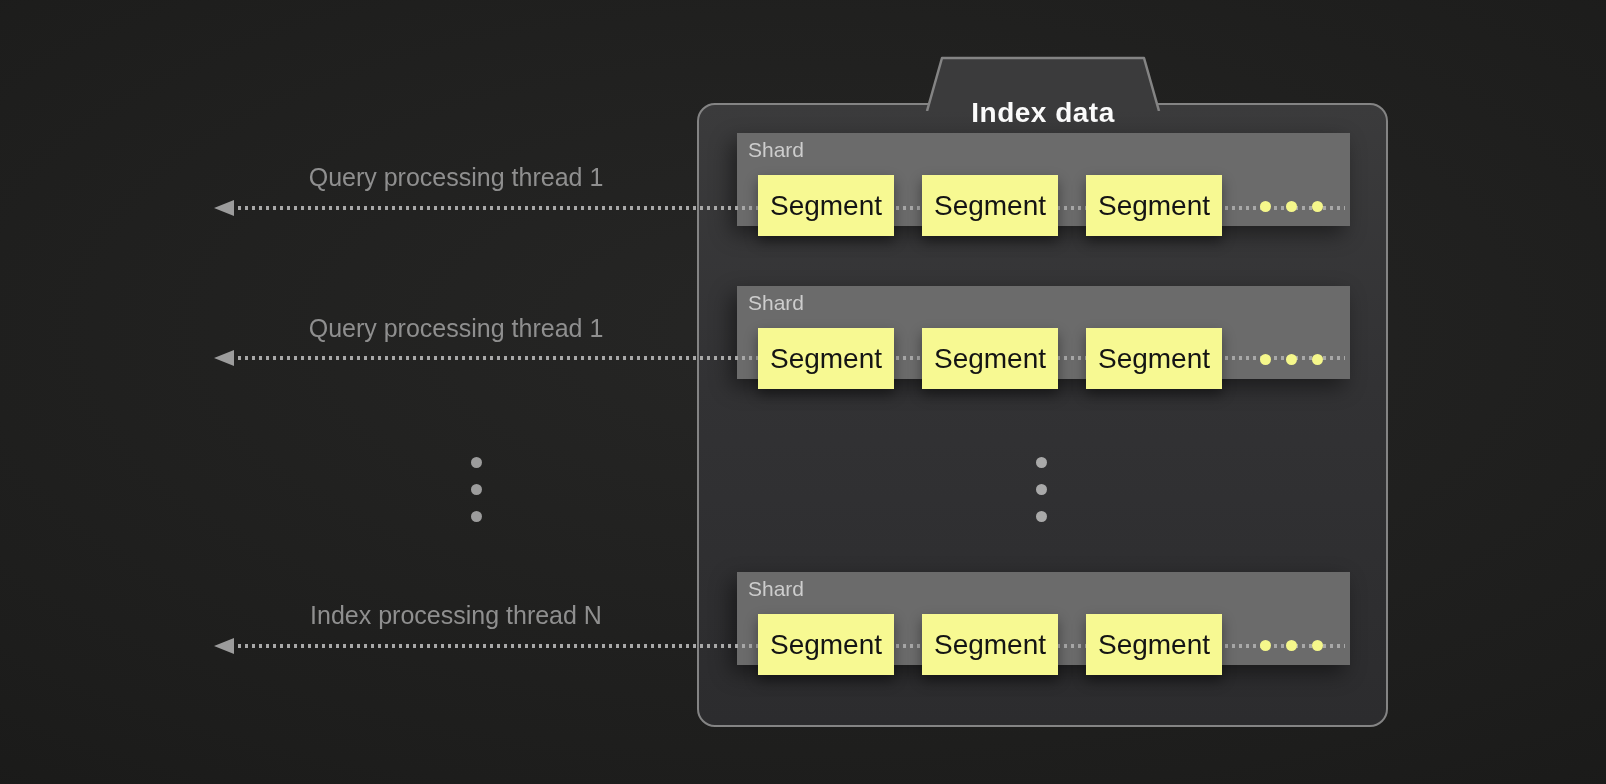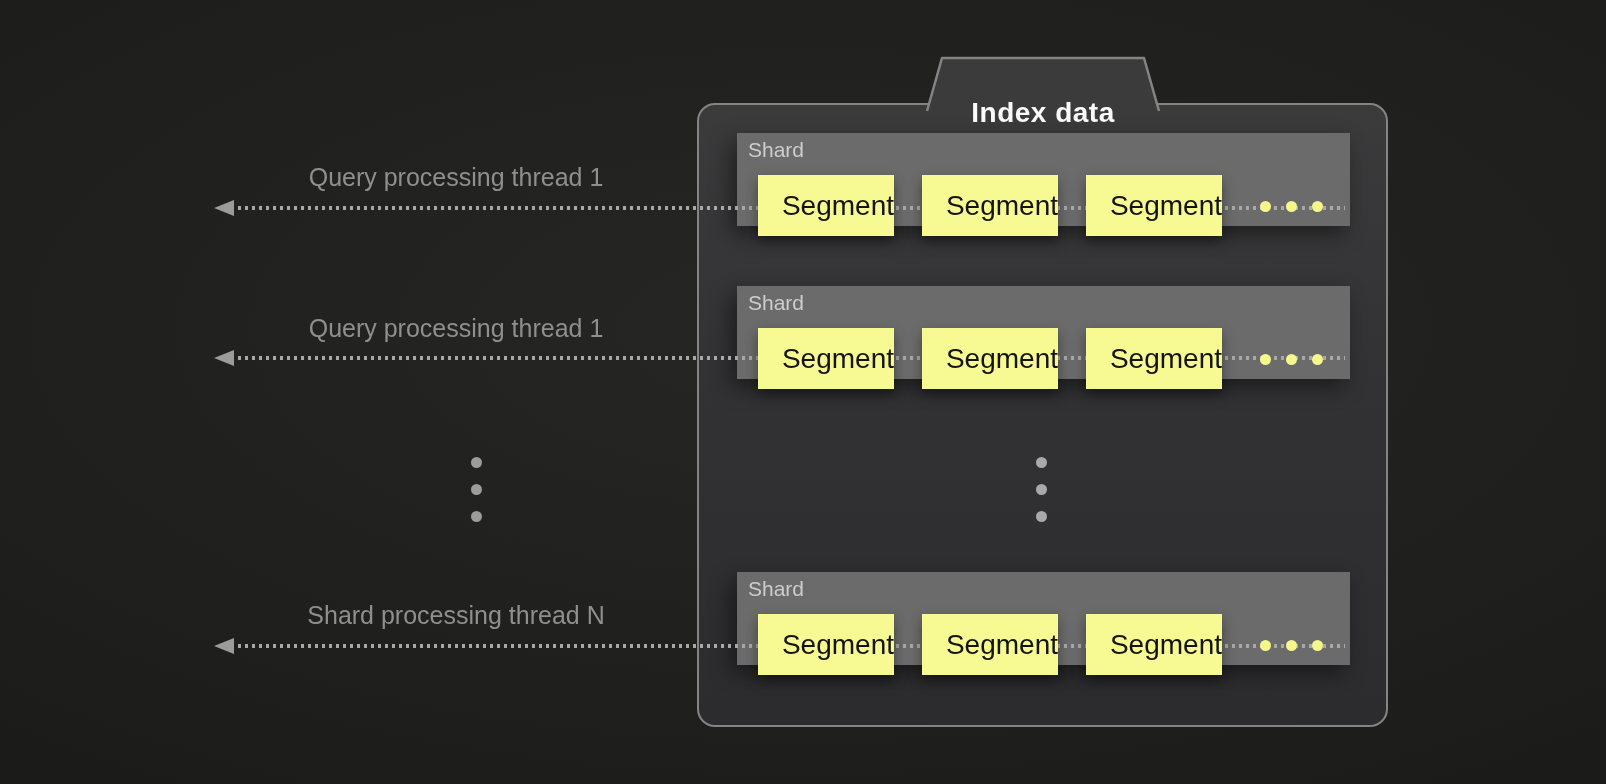--- a/index.html
+++ b/index.html
@@ -33,21 +33,21 @@
     background:#6b6b6b;
     box-shadow:-6px 8px 20px rgba(0,0,0,.45);
   }
   .shard-label{
     position:absolute;left:11px;top:5px;
     color:#cdcdcd;font-size:21px;
   }
   .segment{
     position:absolute;top:42px;width:136px;height:61px;
     background:#f7f992;color:#141414;
-    font-size:28px;line-height:61px;text-align:right;
+    font-size:28px;line-height:61px;text-align:center;
     box-shadow:0 6px 12px rgba(0,0,0,.4);
     z-index:2;
   }
   .ydot{
     position:absolute;top:68px;width:11px;height:11px;border-radius:50%;
     background:#f5f78b;z-index:2;
   }
 
   
   .dash-line{
@@ -122,17 +122,17 @@
   <div class="arrow-head" style="top:200px"></div>
 
   <div class="thread-label" style="top:314px">Query processing thread 1</div>
   <div class="dash-line" style="top:356px"></div>
   <div class="arrow-head" style="top:350px"></div>
 
   <span class="vdot outer" style="left:471px;top:457px"></span>
   <span class="vdot outer" style="left:471px;top:484px"></span>
   <span class="vdot outer" style="left:471px;top:511px"></span>
 
-  <div class="thread-label" style="top:601px">Shard processing thread N</div>
+  <div class="thread-label" style="top:601px">Index processing thread N</div>
   <div class="dash-line" style="top:644px"></div>
   <div class="arrow-head" style="top:638px"></div>
 
 </div>
 
 </body></html>

